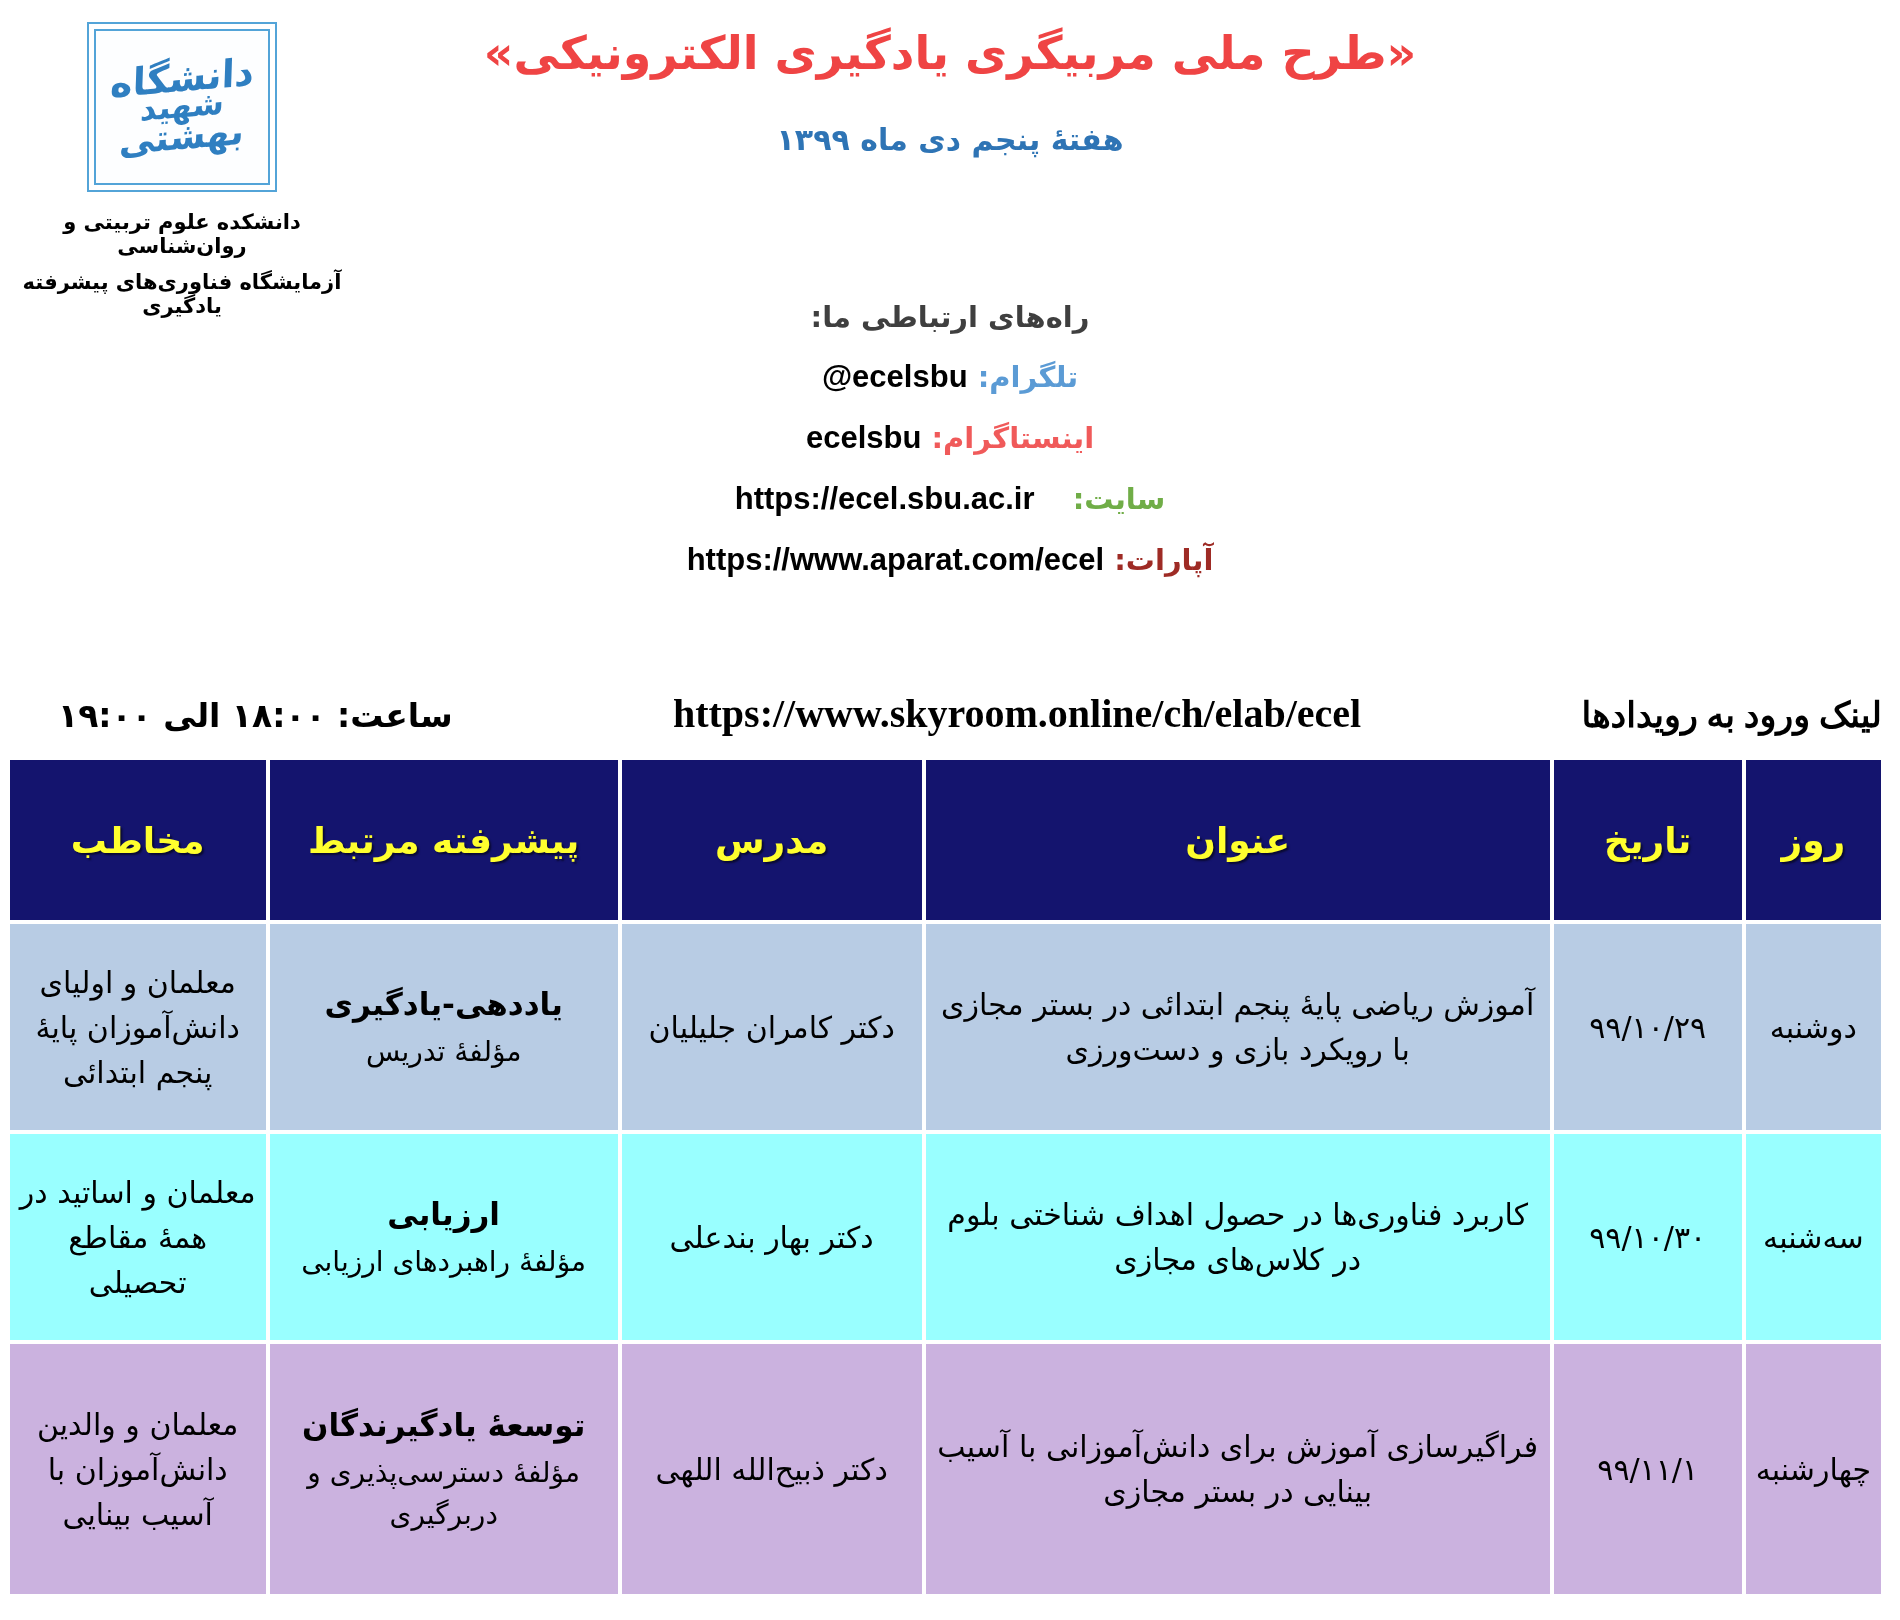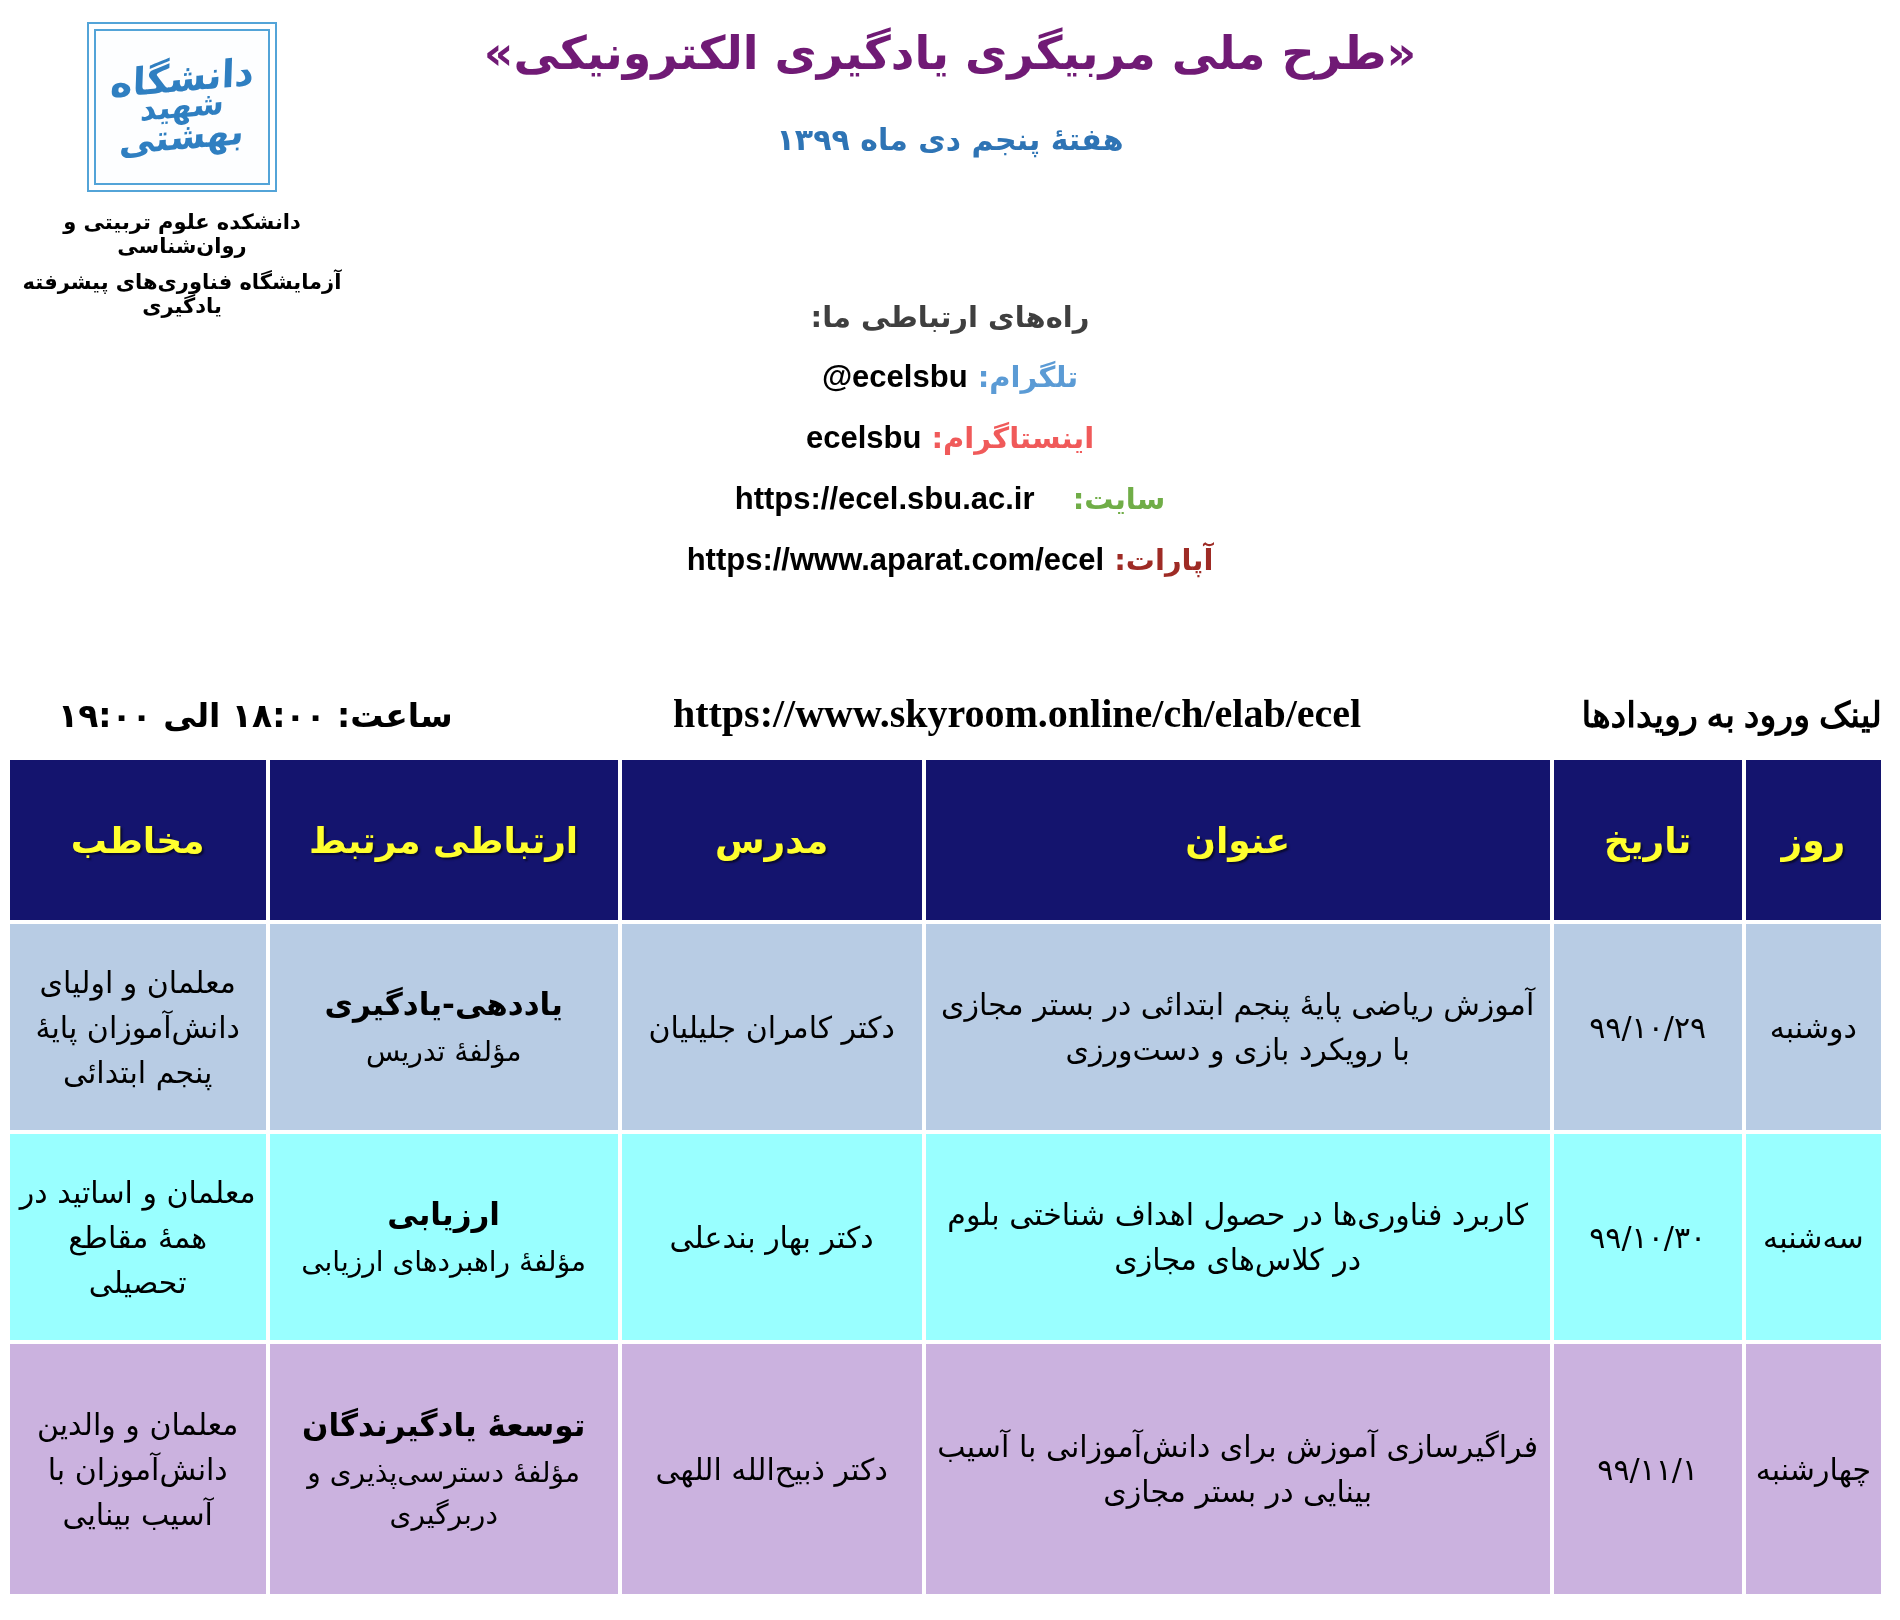--- a/index.html
+++ b/index.html
@@ -3,21 +3,21 @@
 <meta charset="utf-8">
 <style>
   html,body{margin:0;padding:0;background:#ffffff;}
   .page{
     position:relative;width:1900px;height:1620px;background:#fff;
     font-family:"DejaVu Sans",sans-serif;direction:rtl;overflow:hidden;color:#000;
   }
 
   
   .main-title{position:absolute;top:26px;left:0;right:0;text-align:center;
-    font-size:46px;font-weight:bold;color:#701a75;}
+    font-size:46px;font-weight:bold;color:#ef4444;}
   .subtitle{position:absolute;top:122px;left:0;right:0;text-align:center;
     font-size:30px;font-weight:bold;color:#2E74B5;}
 
   
   .uni{position:absolute;top:22px;left:6px;width:352px;text-align:center;}
   .uni-box{width:186px;height:166px;margin:0 auto;background:#fdfeff;
     border:2px solid #53A4D8;
     box-shadow:inset 0 0 0 5px #ffffff, inset 0 0 0 7px #53A4D8;
     display:flex;flex-direction:column;align-items:center;justify-content:center;}
   .uni-line{color:#2F7FC1;font-weight:bold;transform:rotate(-5deg) skewX(-7deg);line-height:.92;}
@@ -120,21 +120,21 @@
       <col style="width:300px">
         <col style="width:348px">
         <col style="width:256px">
     </colgroup>
     <tbody>
         <tr class="row-head">
       <th>روز</th>
       <th>تاریخ</th>
       <th>عنوان</th>
       <th>مدرس</th>
-      <th>ارتباطی مرتبط</th>
+      <th>پیشرفته مرتبط</th>
       <th>مخاطب</th>
     </tr>
     <tr class="row-1">
       <td class="cell-day">دوشنبه</td>
       <td class="cell-date">۹۹/۱۰/۲۹</td>
       <td class="cell-title">آموزش ریاضی پایهٔ پنجم ابتدائی در بستر مجازی با رویکرد بازی و دست‌ورزی</td>
       <td class="cell-instructor">دکتر کامران جلیلیان</td>
       <td class="cell-competency">
         <span class="comp-main">یاددهی-یادگیری</span>
         <span class="comp-sub">مؤلفهٔ تدریس</span>

